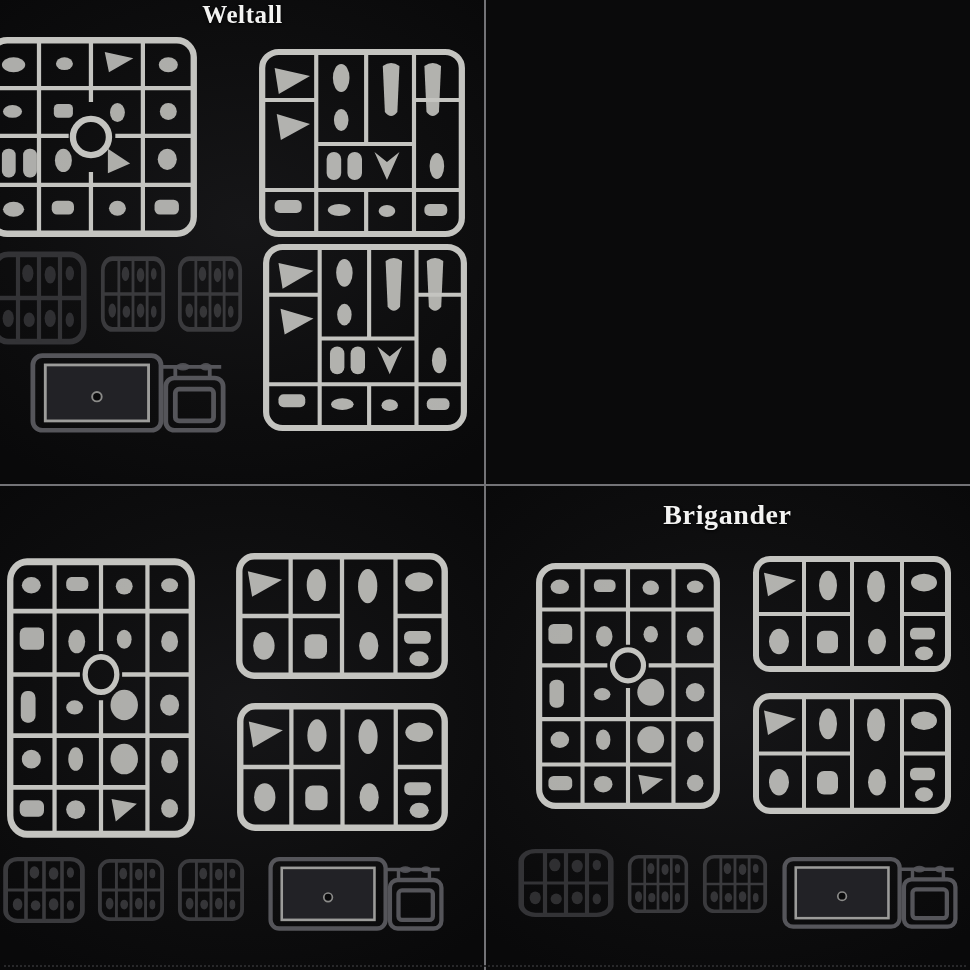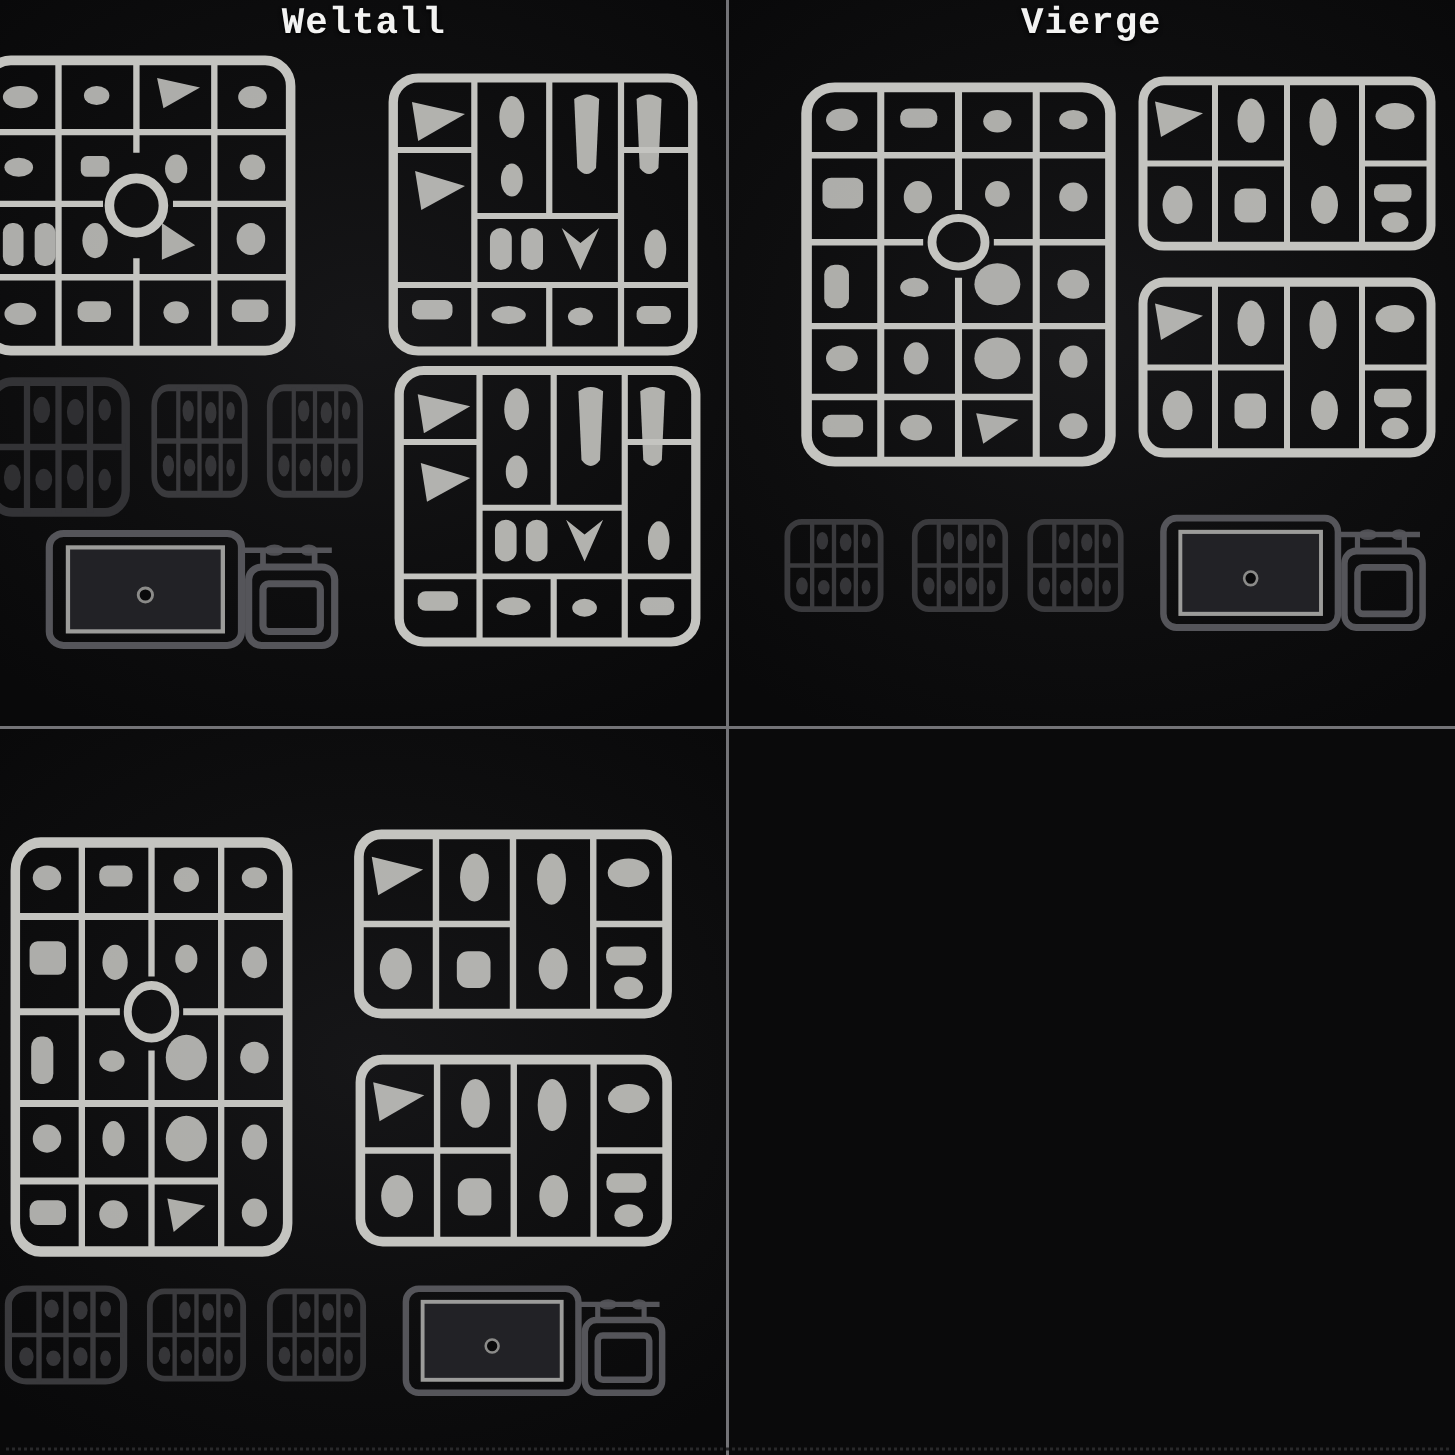--- a/index.html
+++ b/index.html
@@ -1,17 +1,17 @@
 <!DOCTYPE html>
 <html><head>
 <meta charset="utf-8">
 <style>
   html,body{margin:0;padding:0;background:#000;}
   .stage{position:relative;width:970px;height:970px;overflow:hidden;background:#0a0a0b;
-         font-family:Liberation Mono, monospace;}
+         font-family:Liberation Serif, serif;}
   .quad{position:absolute;width:485px;height:485px;
         background:radial-gradient(ellipse 75% 62% at 50% 46%, #161618 0%, #0e0e0f 58%, #09090a 100%);}
   .q-tl{left:0;top:0}.q-tr{left:485px;top:0}.q-bl{left:0;top:485px}.q-br{left:485px;top:485px}
   .kit-title{position:absolute;left:0;right:0;margin:0;text-align:center;color:#f3f3f2;
              font-weight:700;letter-spacing:.6px;text-shadow:0 1px 3px rgba(0,0,0,.95);}
   .title-top{top:1px;font-size:25px;}
   .title-bottom{top:14px;font-size:28px;}
   .runner{position:absolute;overflow:visible;}
   .light{color:#c4c4c0;}
   .dark{color:#3a3a3d;}
@@ -183,44 +183,20 @@
         <use href="#runner-small"></use>
       </svg>
     <svg class="runner dark" style="left:177px;top:255px;width:66px;height:78px" viewBox="0 0 70 66" preserveAspectRatio="none">
         <use href="#runner-small"></use>
       </svg>
     <svg class="runner basecol" style="left:30px;top:350px;width:196px;height:84px" viewBox="0 0 205 90" preserveAspectRatio="none">
         <use href="#runner-base"></use>
       </svg>
   </section>
 
-  <section class="quad q-tr">
-    <h2 class="kit-title title-top">Vierge</h2>
-    <svg class="runner light" style="left:48px;top:54px;width:212px;height:258px" viewBox="0 0 180 240" preserveAspectRatio="none">
-        <use href="#runner-portrait"></use>
-      </svg>
-    <svg class="runner light" style="left:273px;top:50px;width:200px;height:118px" viewBox="0 0 200 120" preserveAspectRatio="none">
-        <use href="#runner-wide"></use>
-      </svg>
-    <svg class="runner light" style="left:273px;top:184px;width:200px;height:122px" viewBox="0 0 200 120" preserveAspectRatio="none">
-        <use href="#runner-wide"></use>
-      </svg>
-    <svg class="runner dark" style="left:37px;top:345px;width:68px;height:64px" viewBox="0 0 70 66" preserveAspectRatio="none">
-        <use href="#runner-small"></use>
-      </svg>
-    <svg class="runner dark" style="left:122px;top:345px;width:66px;height:64px" viewBox="0 0 70 66" preserveAspectRatio="none">
-        <use href="#runner-small"></use>
-      </svg>
-    <svg class="runner dark" style="left:199px;top:345px;width:66px;height:64px" viewBox="0 0 70 66" preserveAspectRatio="none">
-        <use href="#runner-small"></use>
-      </svg>
-    <svg class="runner basecol" style="left:288px;top:340px;width:178px;height:82px" viewBox="0 0 205 90" preserveAspectRatio="none">
-        <use href="#runner-base"></use>
-      </svg>
-  </section>
 
   <section class="quad q-bl">
     <svg class="runner light" style="left:6px;top:72px;width:190px;height:282px" viewBox="0 0 180 240" preserveAspectRatio="none">
         <use href="#runner-portrait"></use>
       </svg>
     <svg class="runner light" style="left:235px;top:67px;width:214px;height:128px" viewBox="0 0 200 120" preserveAspectRatio="none">
         <use href="#runner-wide"></use>
       </svg>
     <svg class="runner light" style="left:236px;top:217px;width:213px;height:130px" viewBox="0 0 200 120" preserveAspectRatio="none">
         <use href="#runner-wide"></use>
@@ -232,17 +208,41 @@
         <use href="#runner-small"></use>
       </svg>
     <svg class="runner dark" style="left:177px;top:373px;width:68px;height:64px" viewBox="0 0 70 66" preserveAspectRatio="none">
         <use href="#runner-small"></use>
       </svg>
     <svg class="runner basecol" style="left:268px;top:369px;width:176px;height:78px" viewBox="0 0 205 90" preserveAspectRatio="none">
         <use href="#runner-base"></use>
       </svg>
   </section>
 
+  <section class="quad q-br">
+    <h2 class="kit-title title-bottom">Brigander</h2>
+    <svg class="runner light" style="left:50px;top:77px;width:186px;height:248px" viewBox="0 0 180 240" preserveAspectRatio="none">
+        <use href="#runner-portrait"></use>
+      </svg>
+    <svg class="runner light" style="left:267px;top:70px;width:200px;height:118px" viewBox="0 0 200 120" preserveAspectRatio="none">
+        <use href="#runner-wide"></use>
+      </svg>
+    <svg class="runner light" style="left:267px;top:207px;width:200px;height:123px" viewBox="0 0 200 120" preserveAspectRatio="none">
+        <use href="#runner-wide"></use>
+      </svg>
+    <svg class="runner darker" style="left:32px;top:363px;width:98px;height:70px" viewBox="0 0 70 66" preserveAspectRatio="none">
+        <use href="#runner-small"></use>
+      </svg>
+    <svg class="runner dark" style="left:142px;top:369px;width:62px;height:60px" viewBox="0 0 70 66" preserveAspectRatio="none">
+        <use href="#runner-small"></use>
+      </svg>
+    <svg class="runner dark" style="left:217px;top:369px;width:66px;height:60px" viewBox="0 0 70 66" preserveAspectRatio="none">
+        <use href="#runner-small"></use>
+      </svg>
+    <svg class="runner basecol" style="left:297px;top:369px;width:176px;height:76px" viewBox="0 0 205 90" preserveAspectRatio="none">
+        <use href="#runner-base"></use>
+      </svg>
+  </section>
 
   <div class="div-v"></div>
   <div class="div-h"></div>
   <div class="bottom-dots"></div>
 </div>
 
 </body></html>

